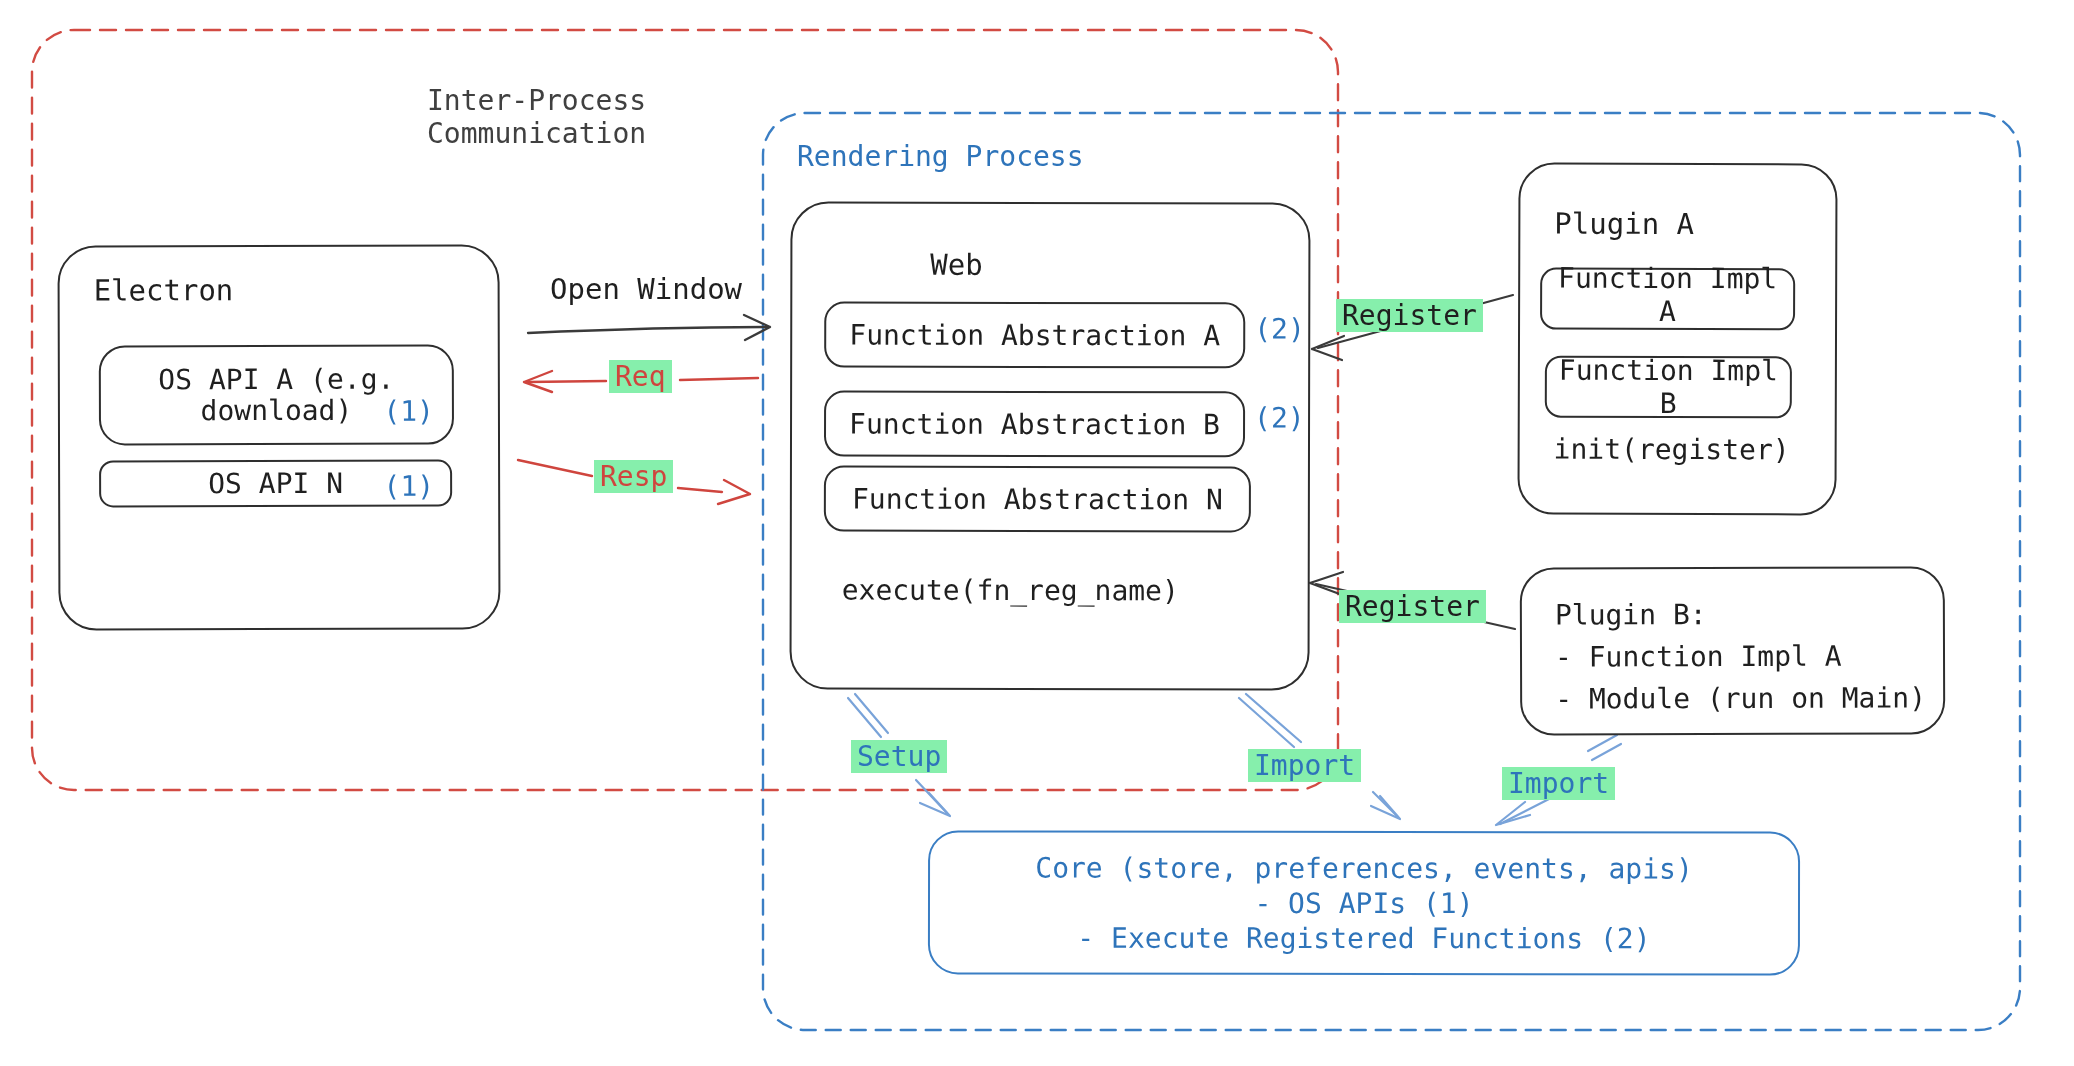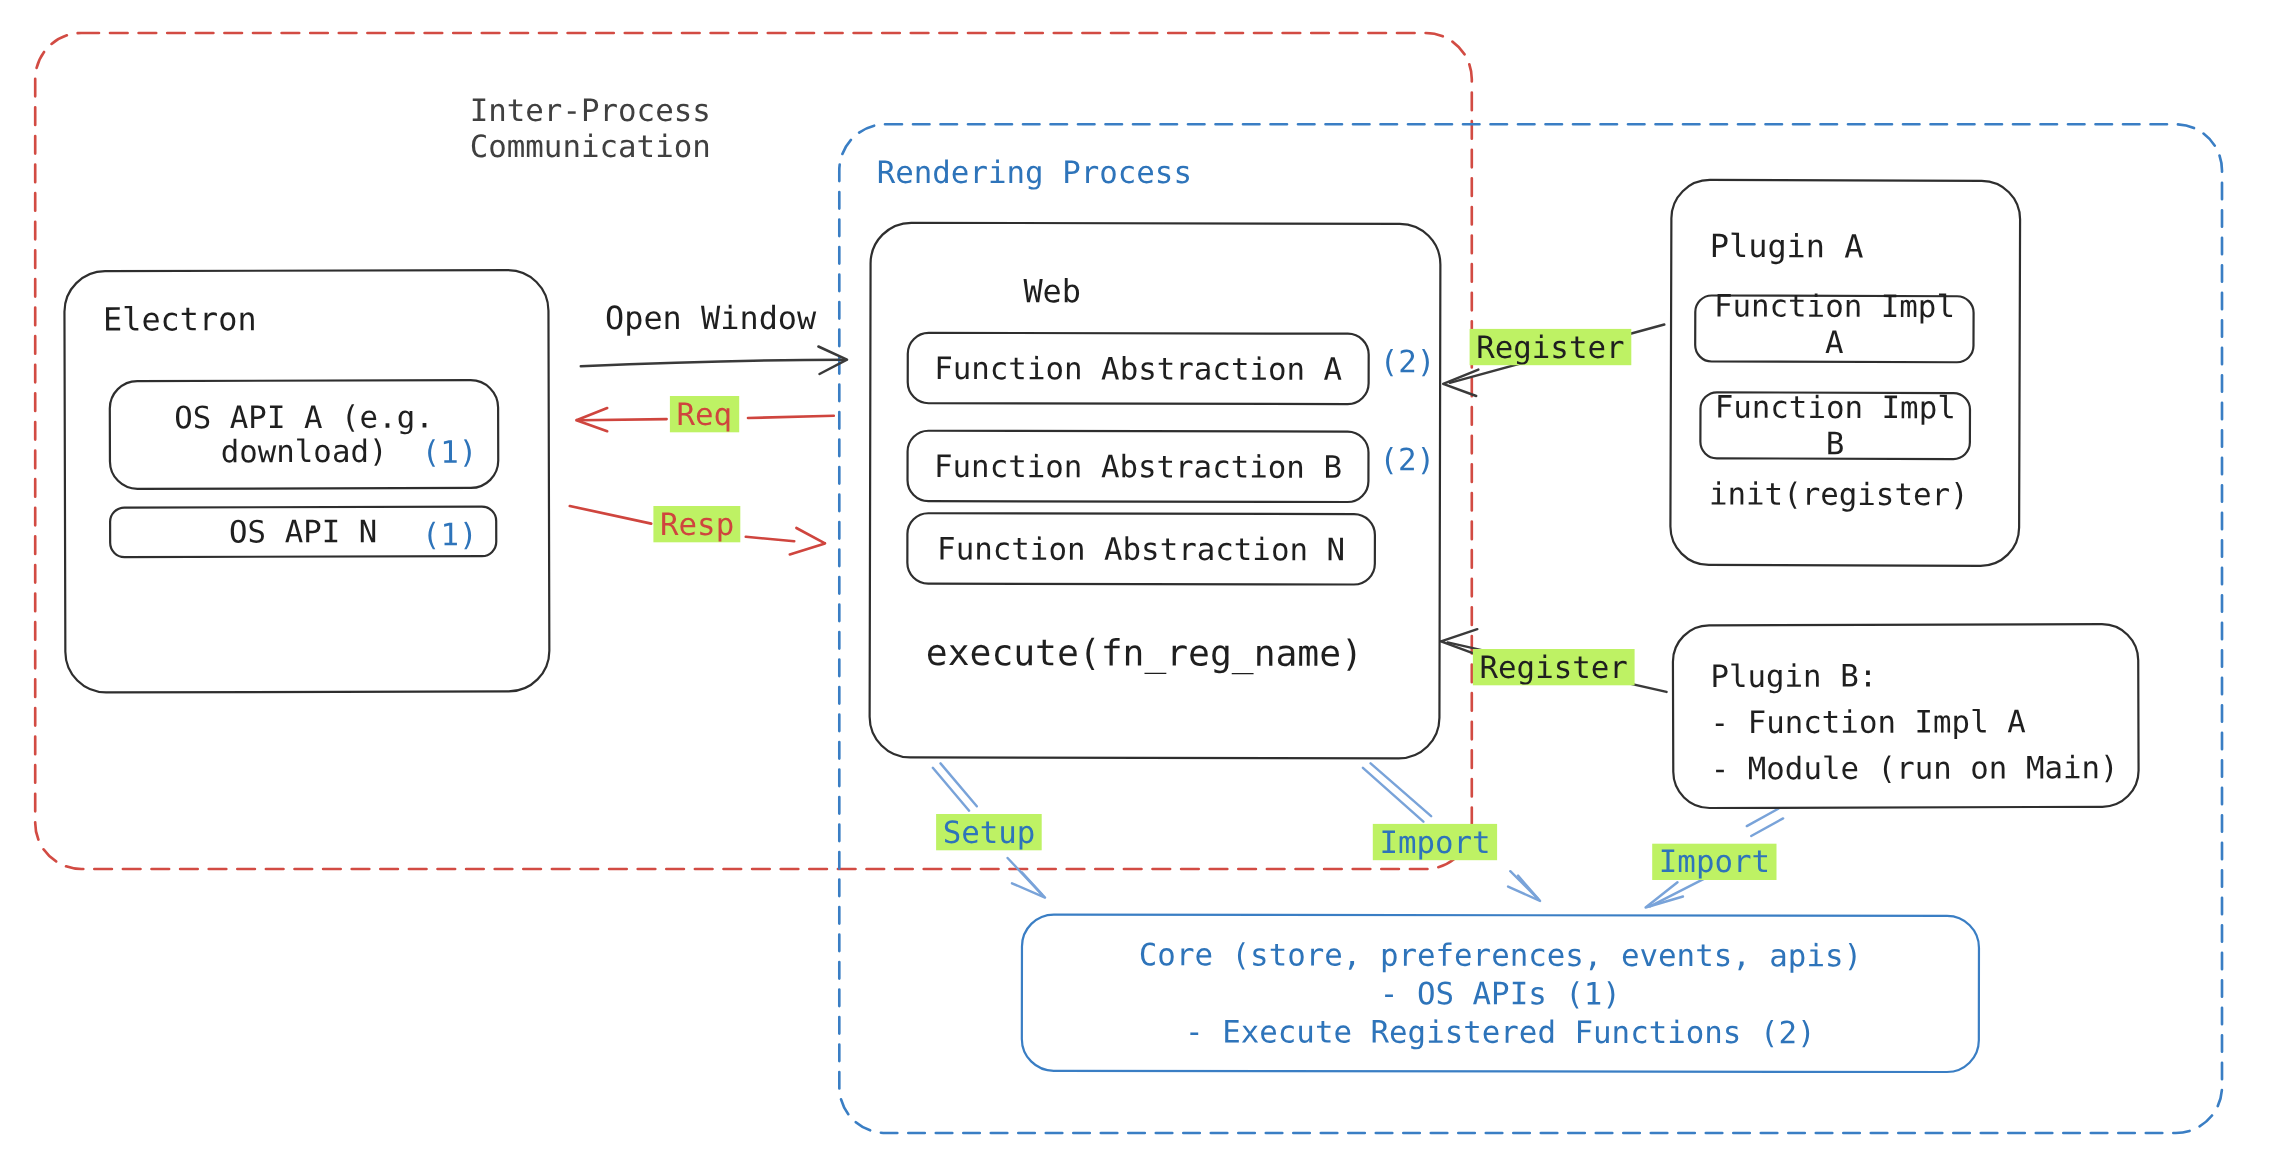--- a/index.html
+++ b/index.html
@@ -6,21 +6,21 @@
   body{width:2074px;height:1066px;overflow:hidden;
        font-family:"DejaVu Sans Mono",monospace;color:#1f1f1f;}
   #canvas{position:relative;width:2074px;height:1066px;background:#ffffff;}
   #wires{position:absolute;left:0;top:0;width:2074px;height:1066px;pointer-events:none;}
 
   .box{position:absolute;background:#fff;border:2.3px solid #2e2e2e;box-sizing:border-box;}
   .lbl{position:absolute;white-space:pre;}
   .t28{font-size:28px;line-height:33px;}
   .t29{font-size:29px;line-height:34px;}
 
-  .arrowlbl{position:absolute;background:#bef264;padding:0 6px;white-space:pre;
+  .arrowlbl{position:absolute;background:#86efac;padding:0 6px;white-space:pre;
             font-size:28px;line-height:33px;}
 
   .center-box{display:flex;align-items:center;justify-content:center;text-align:center;}
 
   
   #electron-box{left:58px;top:245px;width:442px;height:385px;border-radius:38px;transform:rotate(-0.15deg);}
   #os-api-a-box{left:39px;top:98px;width:355px;height:100px;border-radius:26px;
                 flex-direction:column;font-size:28px;line-height:31px;}
   #os-api-n-box{left:39px;top:213px;width:353px;height:47px;border-radius:14px;font-size:28px;}
 
@@ -40,21 +40,21 @@
             border-color:#3a7ec4;color:#2e74ba;flex-direction:column;
             font-size:28px;line-height:35px;transform:rotate(0.08deg);}
   .badge-abs{position:absolute;color:#2e74ba;font-size:28px;}
 
   #ipc-label{left:427px;top:84px;color:#404040;}
   #rendering-label{left:797px;top:140px;color:#2e74ba;}
   #electron-label{left:34px;top:26px;}
   #web-label{left:138px;top:44px;}
   #plugin-a-label{left:34px;top:42px;}
   #init-label{left:34px;top:268px;font-size:28px;}
-  #execute-label{left:50px;top:370px;font-size:33px;}
+  #execute-label{left:50px;top:370px;font-size:28px;}
 
   #open-window-label{left:550px;top:272px;}
   #req-label{left:609px;top:360px;color:#cf453e;text-align:center;}
   #resp-label{left:594px;top:460px;color:#cf453e;}
   #register-top-label{left:1336px;top:299px;}
   #register-bottom-label{left:1339px;top:590px;}
   #setup-label{left:851px;top:740px;color:#2e74ba;}
   #import-mid-label{left:1248px;top:749px;color:#2e74ba;}
   #import-right-label{left:1502px;top:767px;color:#2e74ba;}
 </style>

